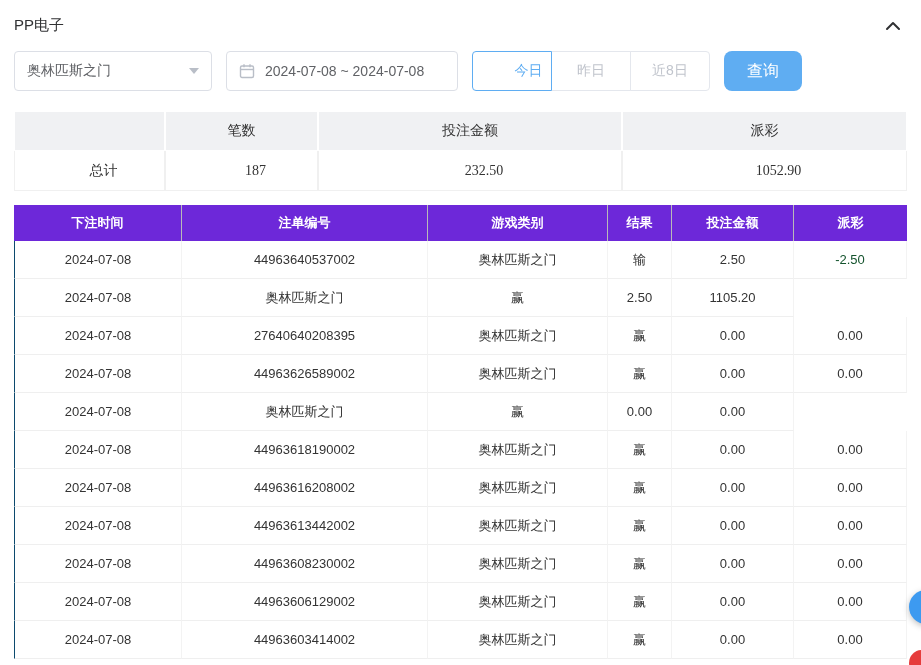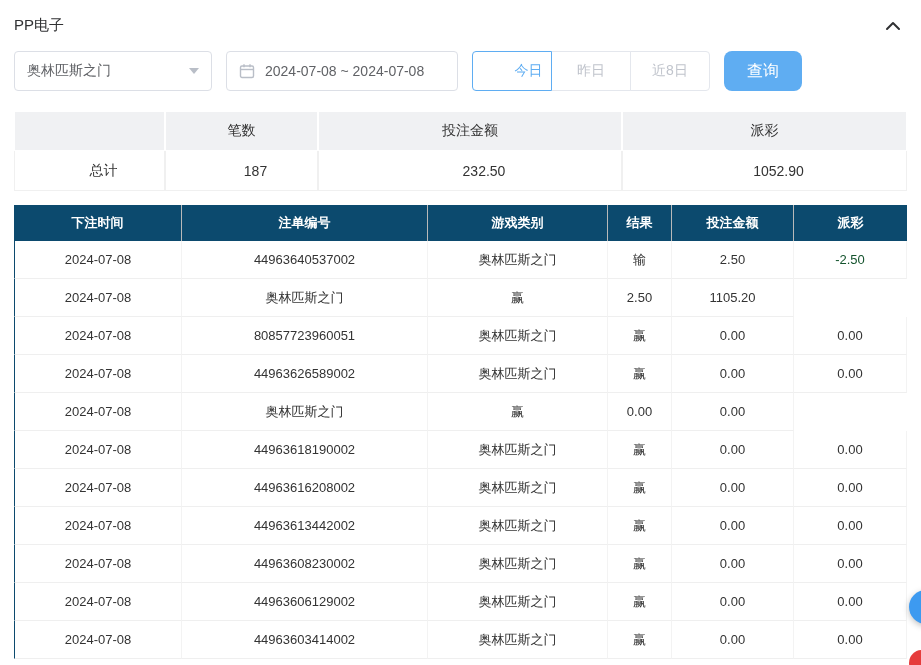--- a/index.html
+++ b/index.html
@@ -73,20 +73,21 @@
     font-size: 16px; cursor: pointer;
     display: flex; align-items: center; justify-content: center;
   }
 
   
   .summary-table {
     margin: 20px 14px 0 14px;
     display: grid;
     grid-template-columns: 151px 153px 304px 1fr;
     font-size: 14px;
+    font-family: Liberation Serif, serif;
   }
   .summary-table .shead {
     background: #f0f1f3;
     border: 1px solid #ffffff;
     height: 40px;
     display: flex; align-items: center; justify-content: center;
     color: #333; 
   }
   .summary-table .sbody {
     background: #fff;
@@ -98,21 +99,21 @@
     padding-left: 28px;
   }
 
   
   .records-table { margin: 14px 14px 0 14px; font-size: 13px; }
   .thead-row, .trow {
     display: grid;
     grid-template-columns: 168px 246px 180px 64px 122px 1fr;
   }
   .thead-row .hcell {
-    background: #0c4a6e;
+    background: #6d28d9;
     color: #ffffff;
     height: 36px;
     display: flex; align-items: center; justify-content: center;
     border-right: 1px solid #b9b9b9;
     font-weight: bold;
   }
   .thead-row .hcell:last-child { border-right: none; }
   .trow .cell {
     height: 38px;
     display: flex; align-items: center; justify-content: center;
@@ -220,21 +221,21 @@
       </div>
       <div class="trow">
         <div class="cell">2024-07-08</div>
         <div class="cell">奥林匹斯之门</div>
         <div class="cell">赢</div>
         <div class="cell">2.50</div>
         <div class="cell">1105.20</div>
       </div>
       <div class="trow">
         <div class="cell">2024-07-08</div>
-        <div class="cell">80857723960051</div>
+        <div class="cell">27640640208395</div>
         <div class="cell">奥林匹斯之门</div>
         <div class="cell">赢</div>
         <div class="cell">0.00</div>
         <div class="cell">0.00</div>
       </div>
       <div class="trow">
         <div class="cell">2024-07-08</div>
         <div class="cell">44963626589002</div>
         <div class="cell">奥林匹斯之门</div>
         <div class="cell">赢</div>

